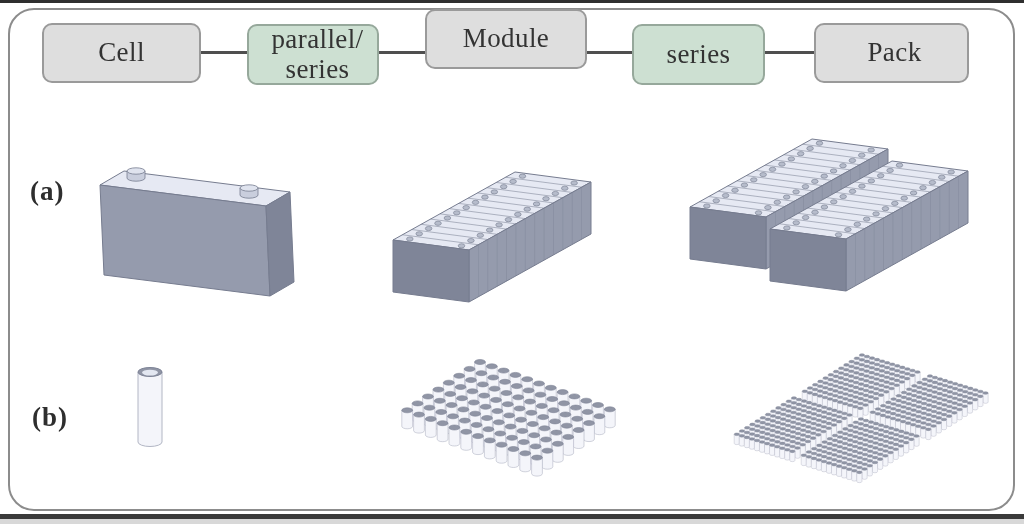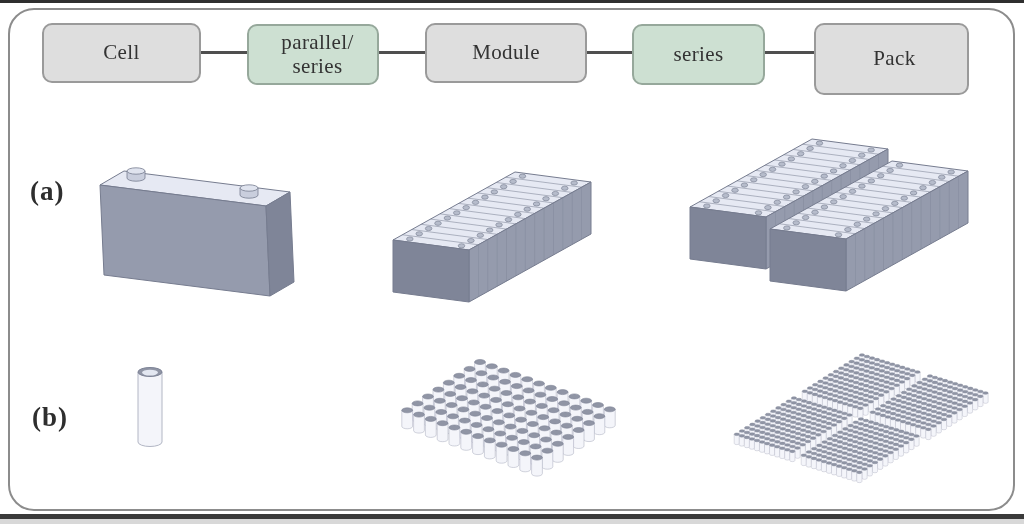--- a/index.html
+++ b/index.html
@@ -10,30 +10,30 @@
   .edgebar-top{position:absolute;left:0;top:0;width:1024px;height:3px;background:#2f2f2f;}
   .edgebar-bottom{position:absolute;left:0;top:514px;width:1024px;height:5px;background:#3a3a3a;}
   .edgebar-under{position:absolute;left:0;top:519px;width:1024px;height:5px;background:#d8d8d8;}
   .frame{
     position:absolute;left:8px;top:8px;width:1007px;height:503px;box-sizing:border-box;
     border:2px solid var(--frame_border,#8c8c8c);border-radius:26px;background:transparent;
   }
   .art{position:absolute;left:0;top:0;}
   .node{
     position:absolute;display:flex;align-items:center;justify-content:center;text-align:center;
-    box-sizing:border-box;border-radius:10px;font-size:21px;letter-spacing:0.4px;
+    box-sizing:border-box;border-radius:10px;font-size:27px;letter-spacing:0.4px;
     color:var(--text,#333);white-space:pre-line;line-height:1.1;
   }
   .stage{background:var(--stage_fill,#dedede);border:2px solid var(--stage_border,#9a9a9a);}
   .grouping{background:var(--grouping_fill,#cde0d2);border:2px solid var(--grouping_border,#96a89b);}
   .n0{left:42px;top:23px;width:159px;height:60px;}
   .n1{left:247px;top:24px;width:132px;height:61px;padding-left:9px;}
-  .n2{left:425px;top:23px;width:162px;height:60px;}
+  .n2{left:425px;top:9px;width:162px;height:60px;}
   .n3{left:632px;top:24px;width:133px;height:61px;}
-  .n4{left:814px;top:23px;width:155px;height:72px;padding-left:6px;}
+  .n4{left:814px;top:23px;width:155px;height:60px;padding-left:6px;}
   .conn{position:absolute;top:51px;height:3px;background:var(--connector,#4f4f4f);}
   .c0{left:199px;width:50px;}
   .c1{left:379px;width:48px;}
   .c2{left:585px;width:49px;}
   .c3{left:763px;width:53px;}
   .rowlabel{position:absolute;font-weight:bold;font-size:27px;color:#2e2e2e;letter-spacing:1px;}
   .ra{left:30px;top:176px;}
   .rb{left:32px;top:402px;}
 </style>
 </head>

